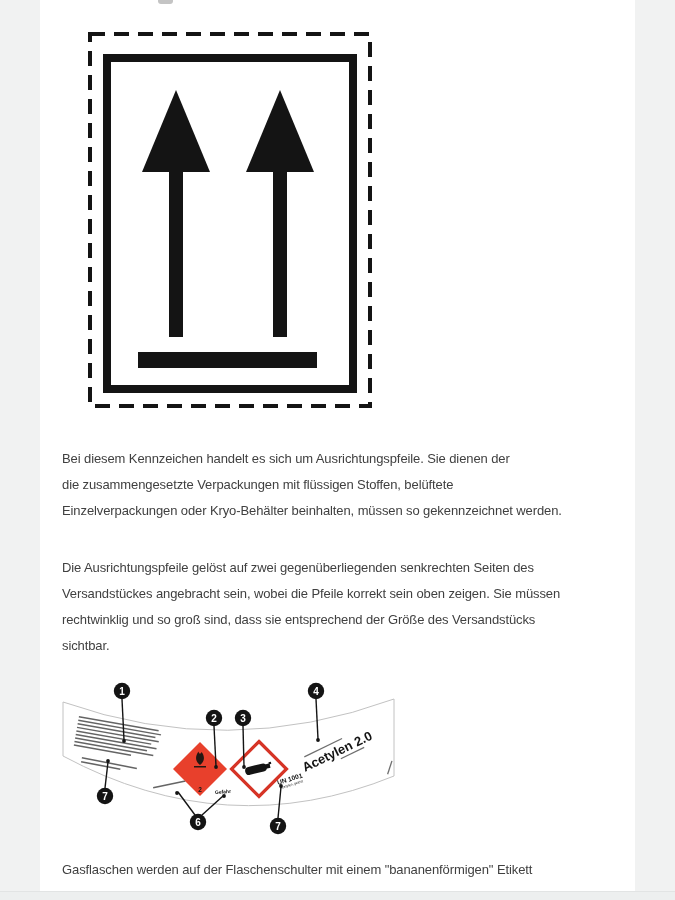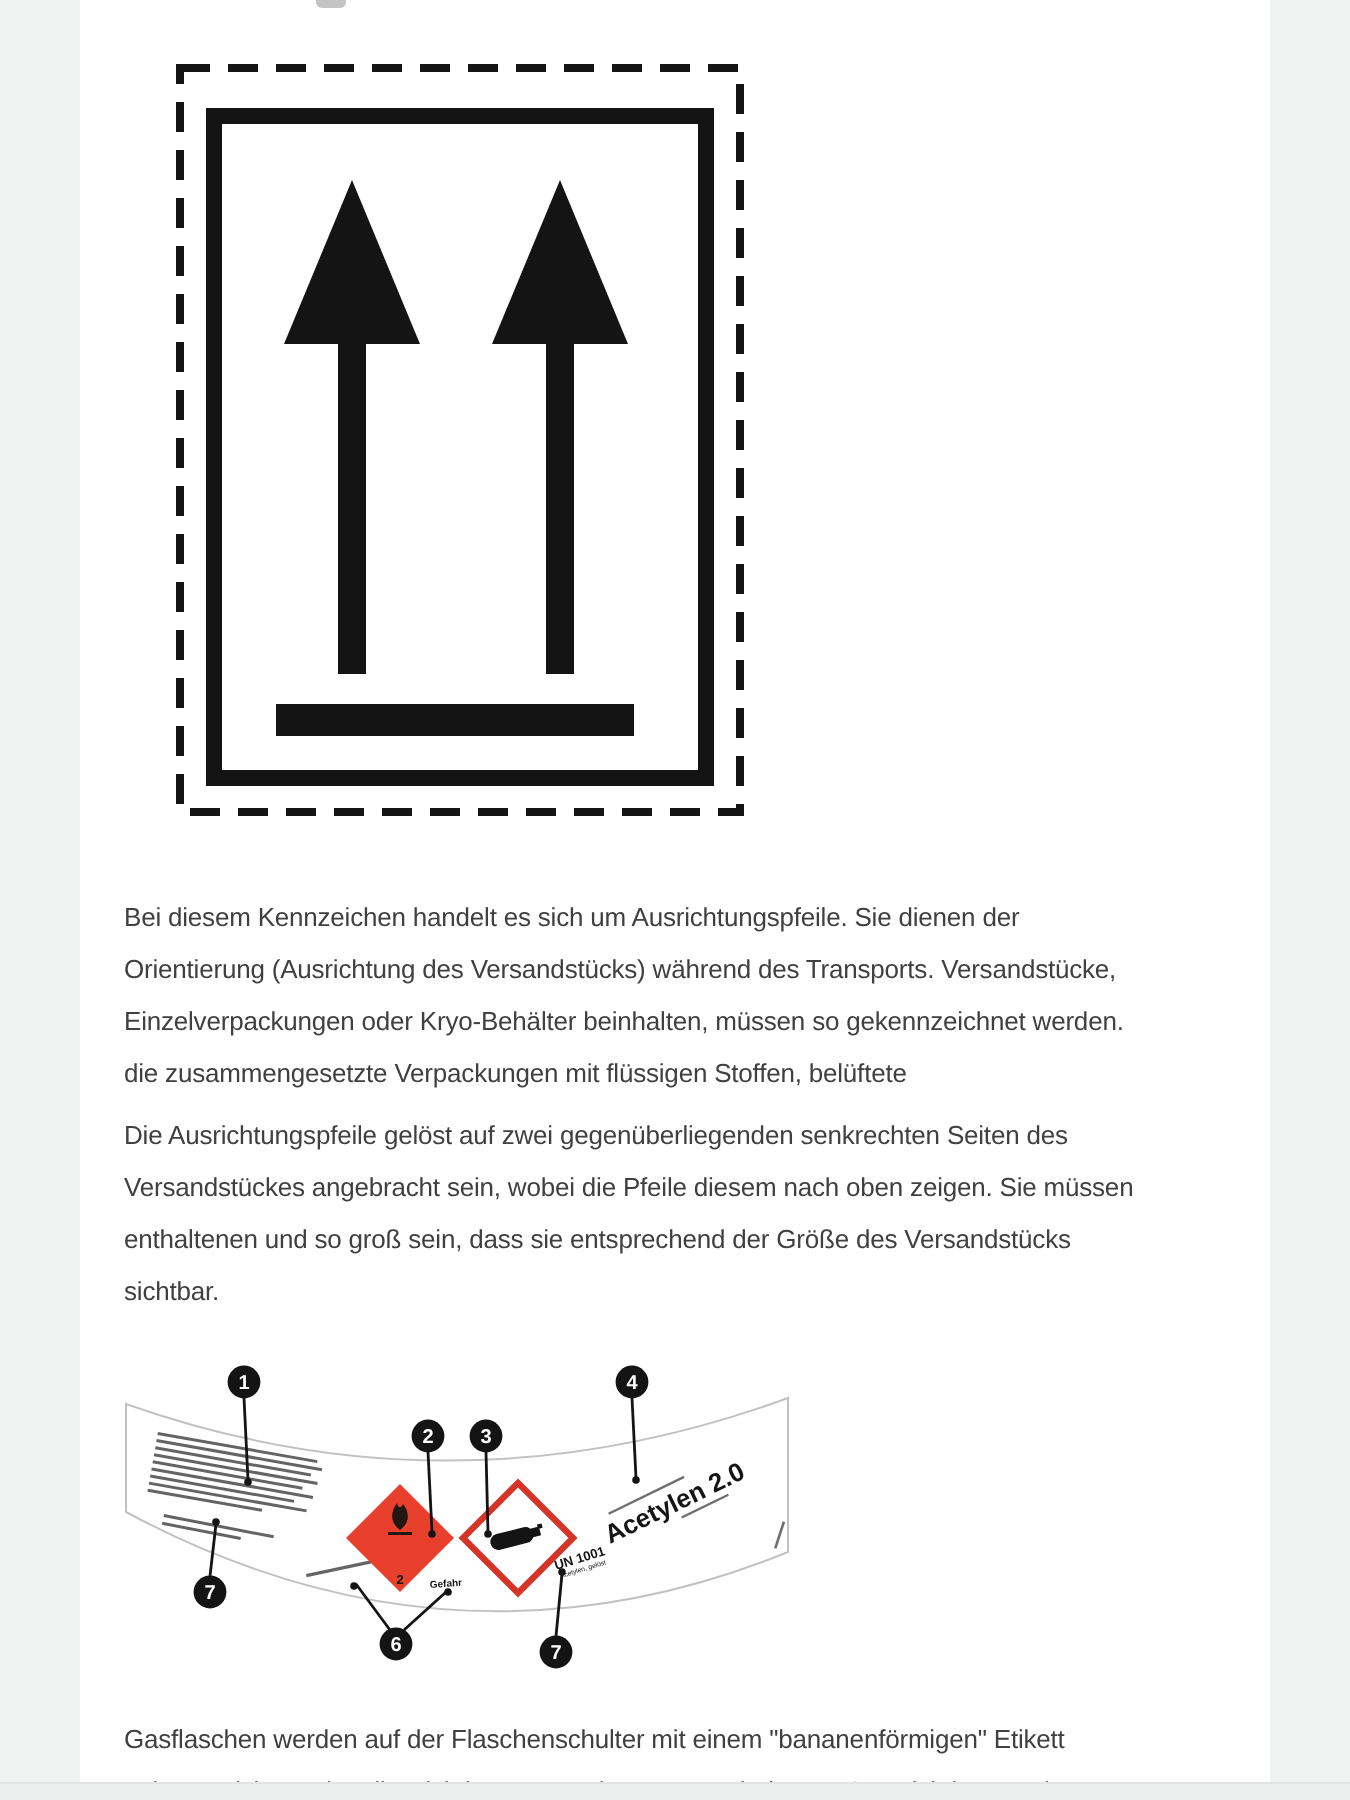--- a/index.html
+++ b/index.html
@@ -54,29 +54,28 @@
         <rect x="81" y="138" width="14" height="167"></rect>
         <polygon points="192,58 226,140 158,140"></polygon>
         <rect x="185" y="138" width="14" height="167"></rect>
         <rect x="50" y="320" width="179" height="16"></rect>
       </g>
     </g>
   </svg>
 
   <div class="para p1">
     <div class="line">Bei diesem Kennzeichen handelt es sich um Ausrichtungspfeile. Sie dienen der</div>
-    <div class="line">Orientierung (Ausrichtung des Versandstücks) während des Transports. Versandstücke,</div>
+    <div class="line">die zusammengesetzte Verpackungen mit flüssigen Stoffen, belüftete</div>
     <div class="line">Einzelverpackungen oder Kryo-Behälter beinhalten, müssen so gekennzeichnet werden.</div>
-    <div class="line">die zusammengesetzte Verpackungen mit flüssigen Stoffen, belüftete</div>
   </div>
 
   <div class="para p2">
     <div class="line">Die Ausrichtungspfeile gelöst auf zwei gegenüberliegenden senkrechten Seiten des</div>
-    <div class="line">Versandstückes angebracht sein, wobei die Pfeile diesem nach oben zeigen. Sie müssen</div>
-    <div class="line">enthaltenen und so groß sein, dass sie entsprechend der Größe des Versandstücks</div>
+    <div class="line">Versandstückes angebracht sein, wobei die Pfeile korrekt sein oben zeigen. Sie müssen</div>
+    <div class="line">rechtwinklig und so groß sind, dass sie entsprechend der Größe des Versandstücks</div>
     <div class="line">sichtbar.</div>
   </div>
 
   <svg class="label-figure" viewBox="0 0 345 165">
 
     <path d="M 6 24 Q 170 82 337 21 L 337 98 Q 170 166 6 78 Z" fill="#ffffff" stroke="#c2c2c2" stroke-width="1"></path>
 
     <g transform="translate(22,38) rotate(10)" fill="#4a4a4a" opacity="0.85">
       <rect x="0" y="0" width="81" height="1.5"></rect>
       <rect x="0" y="3.6" width="84" height="1.5"></rect>

